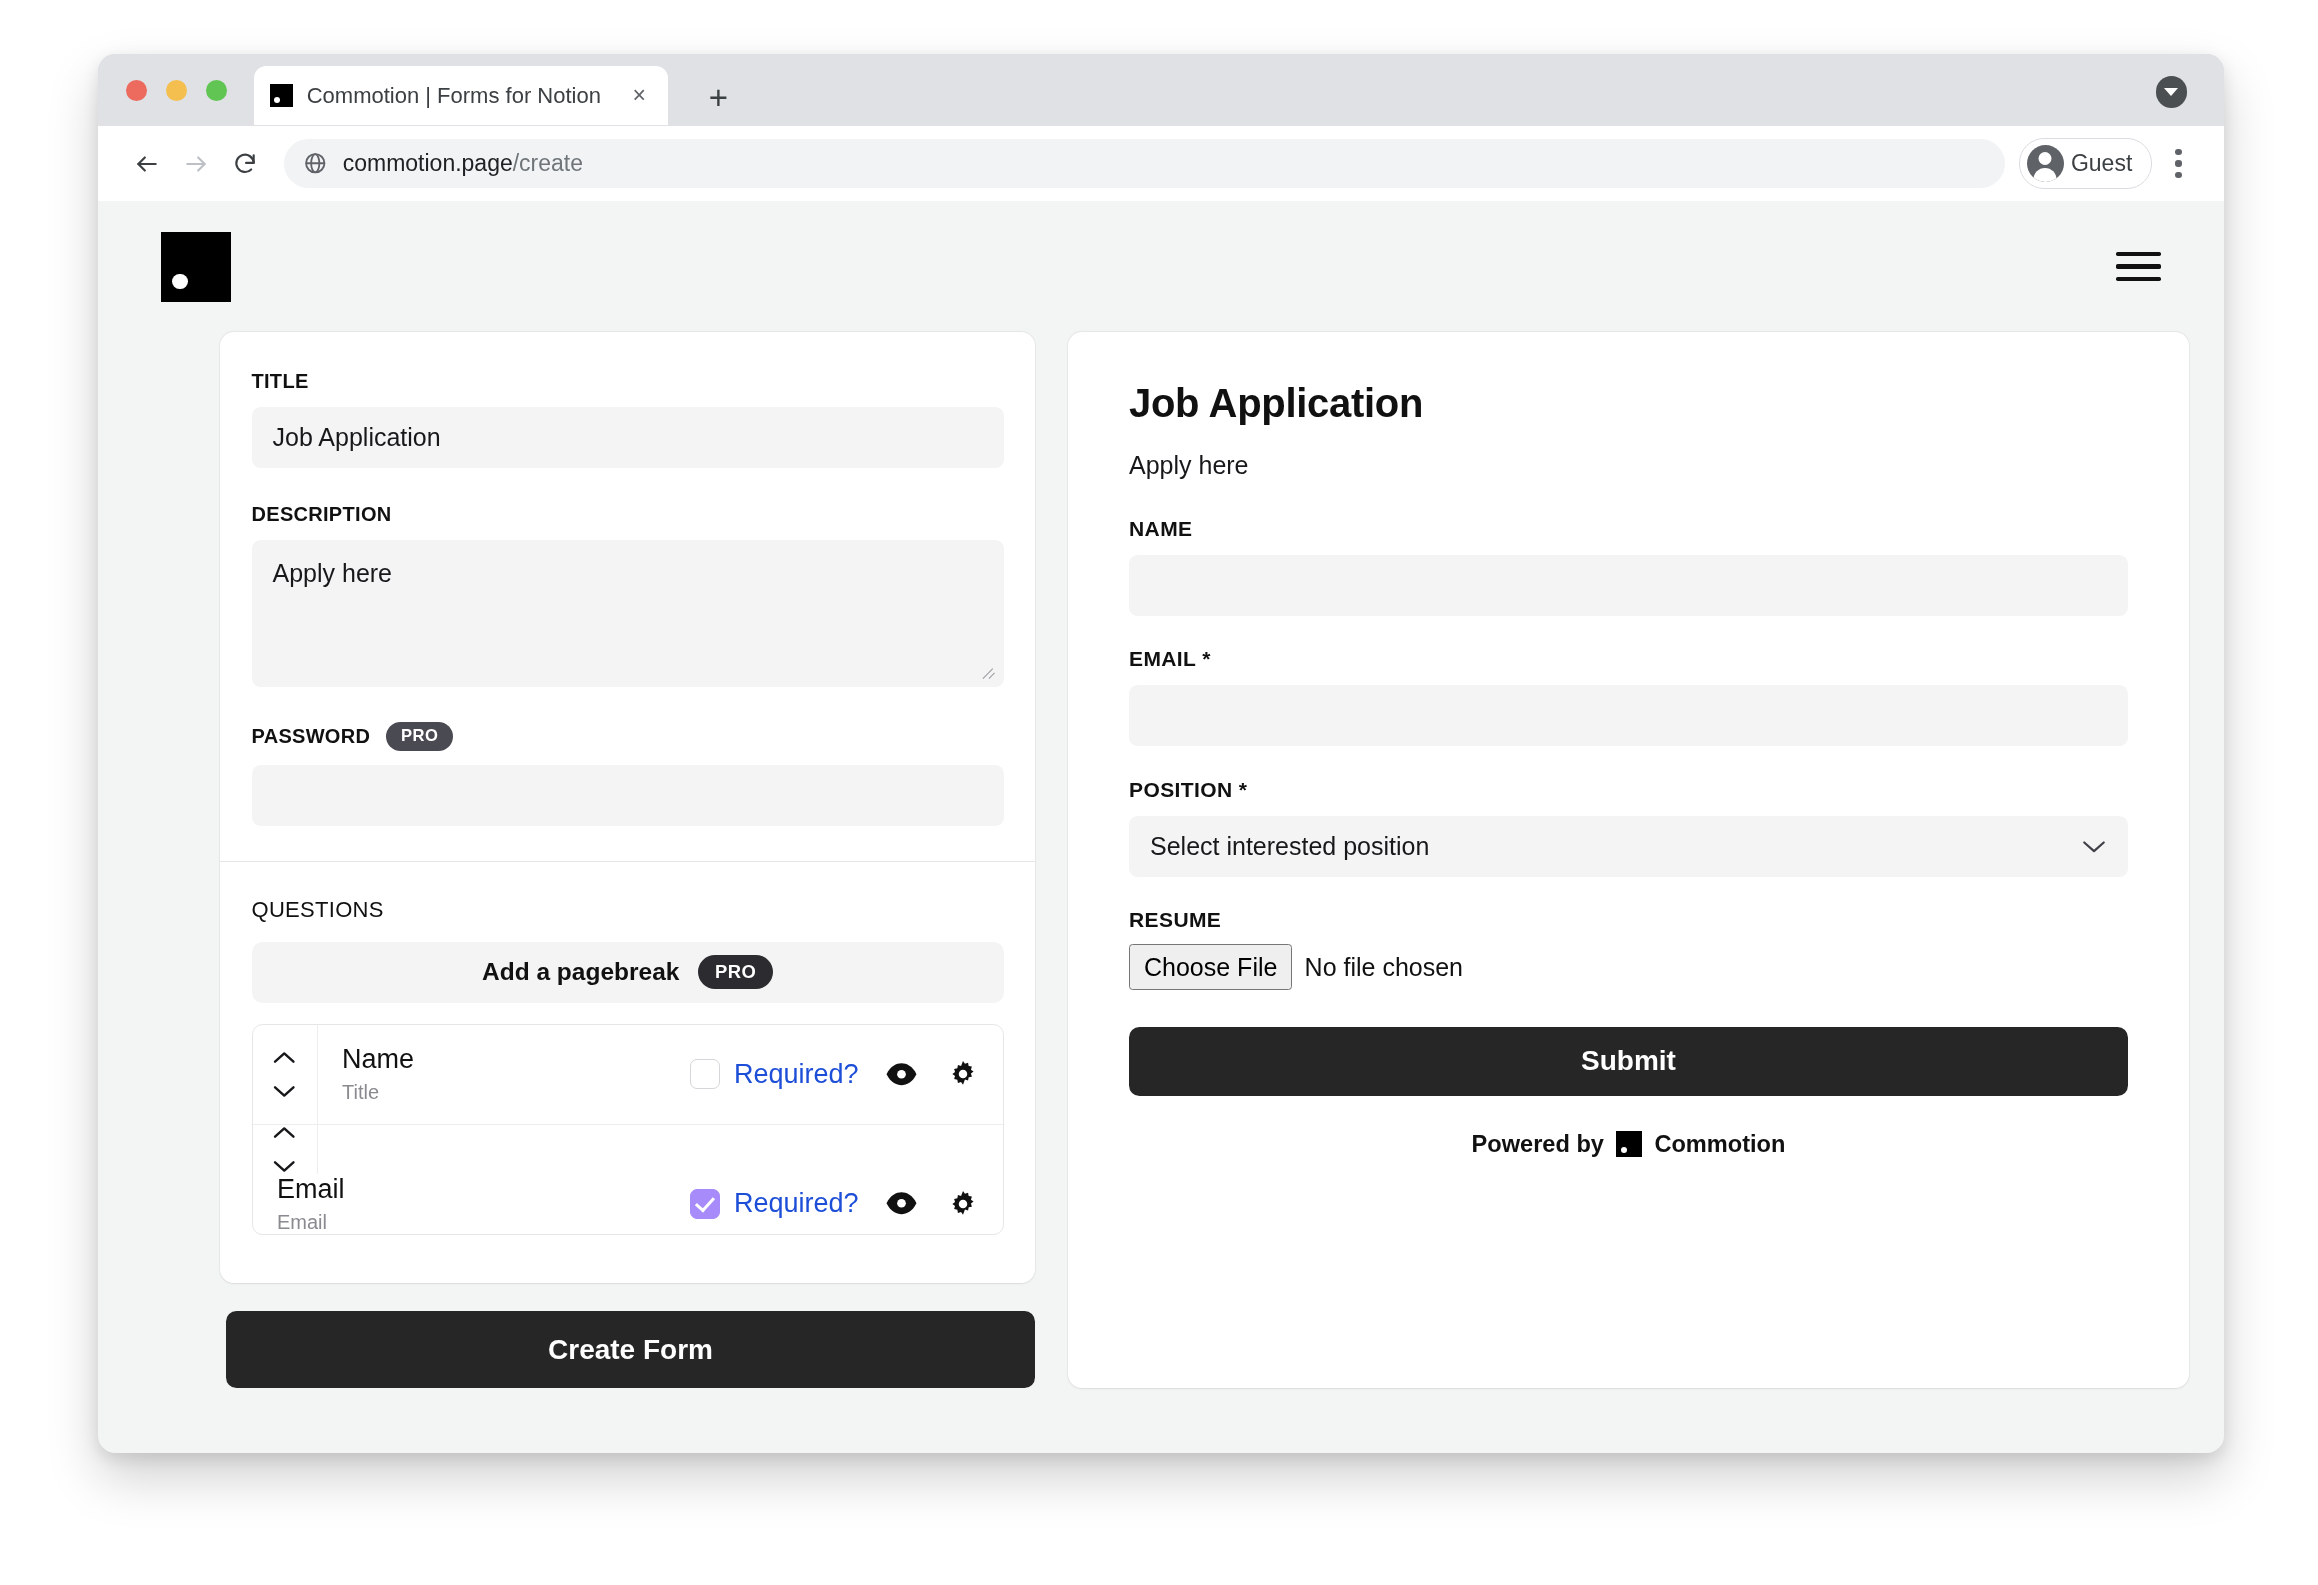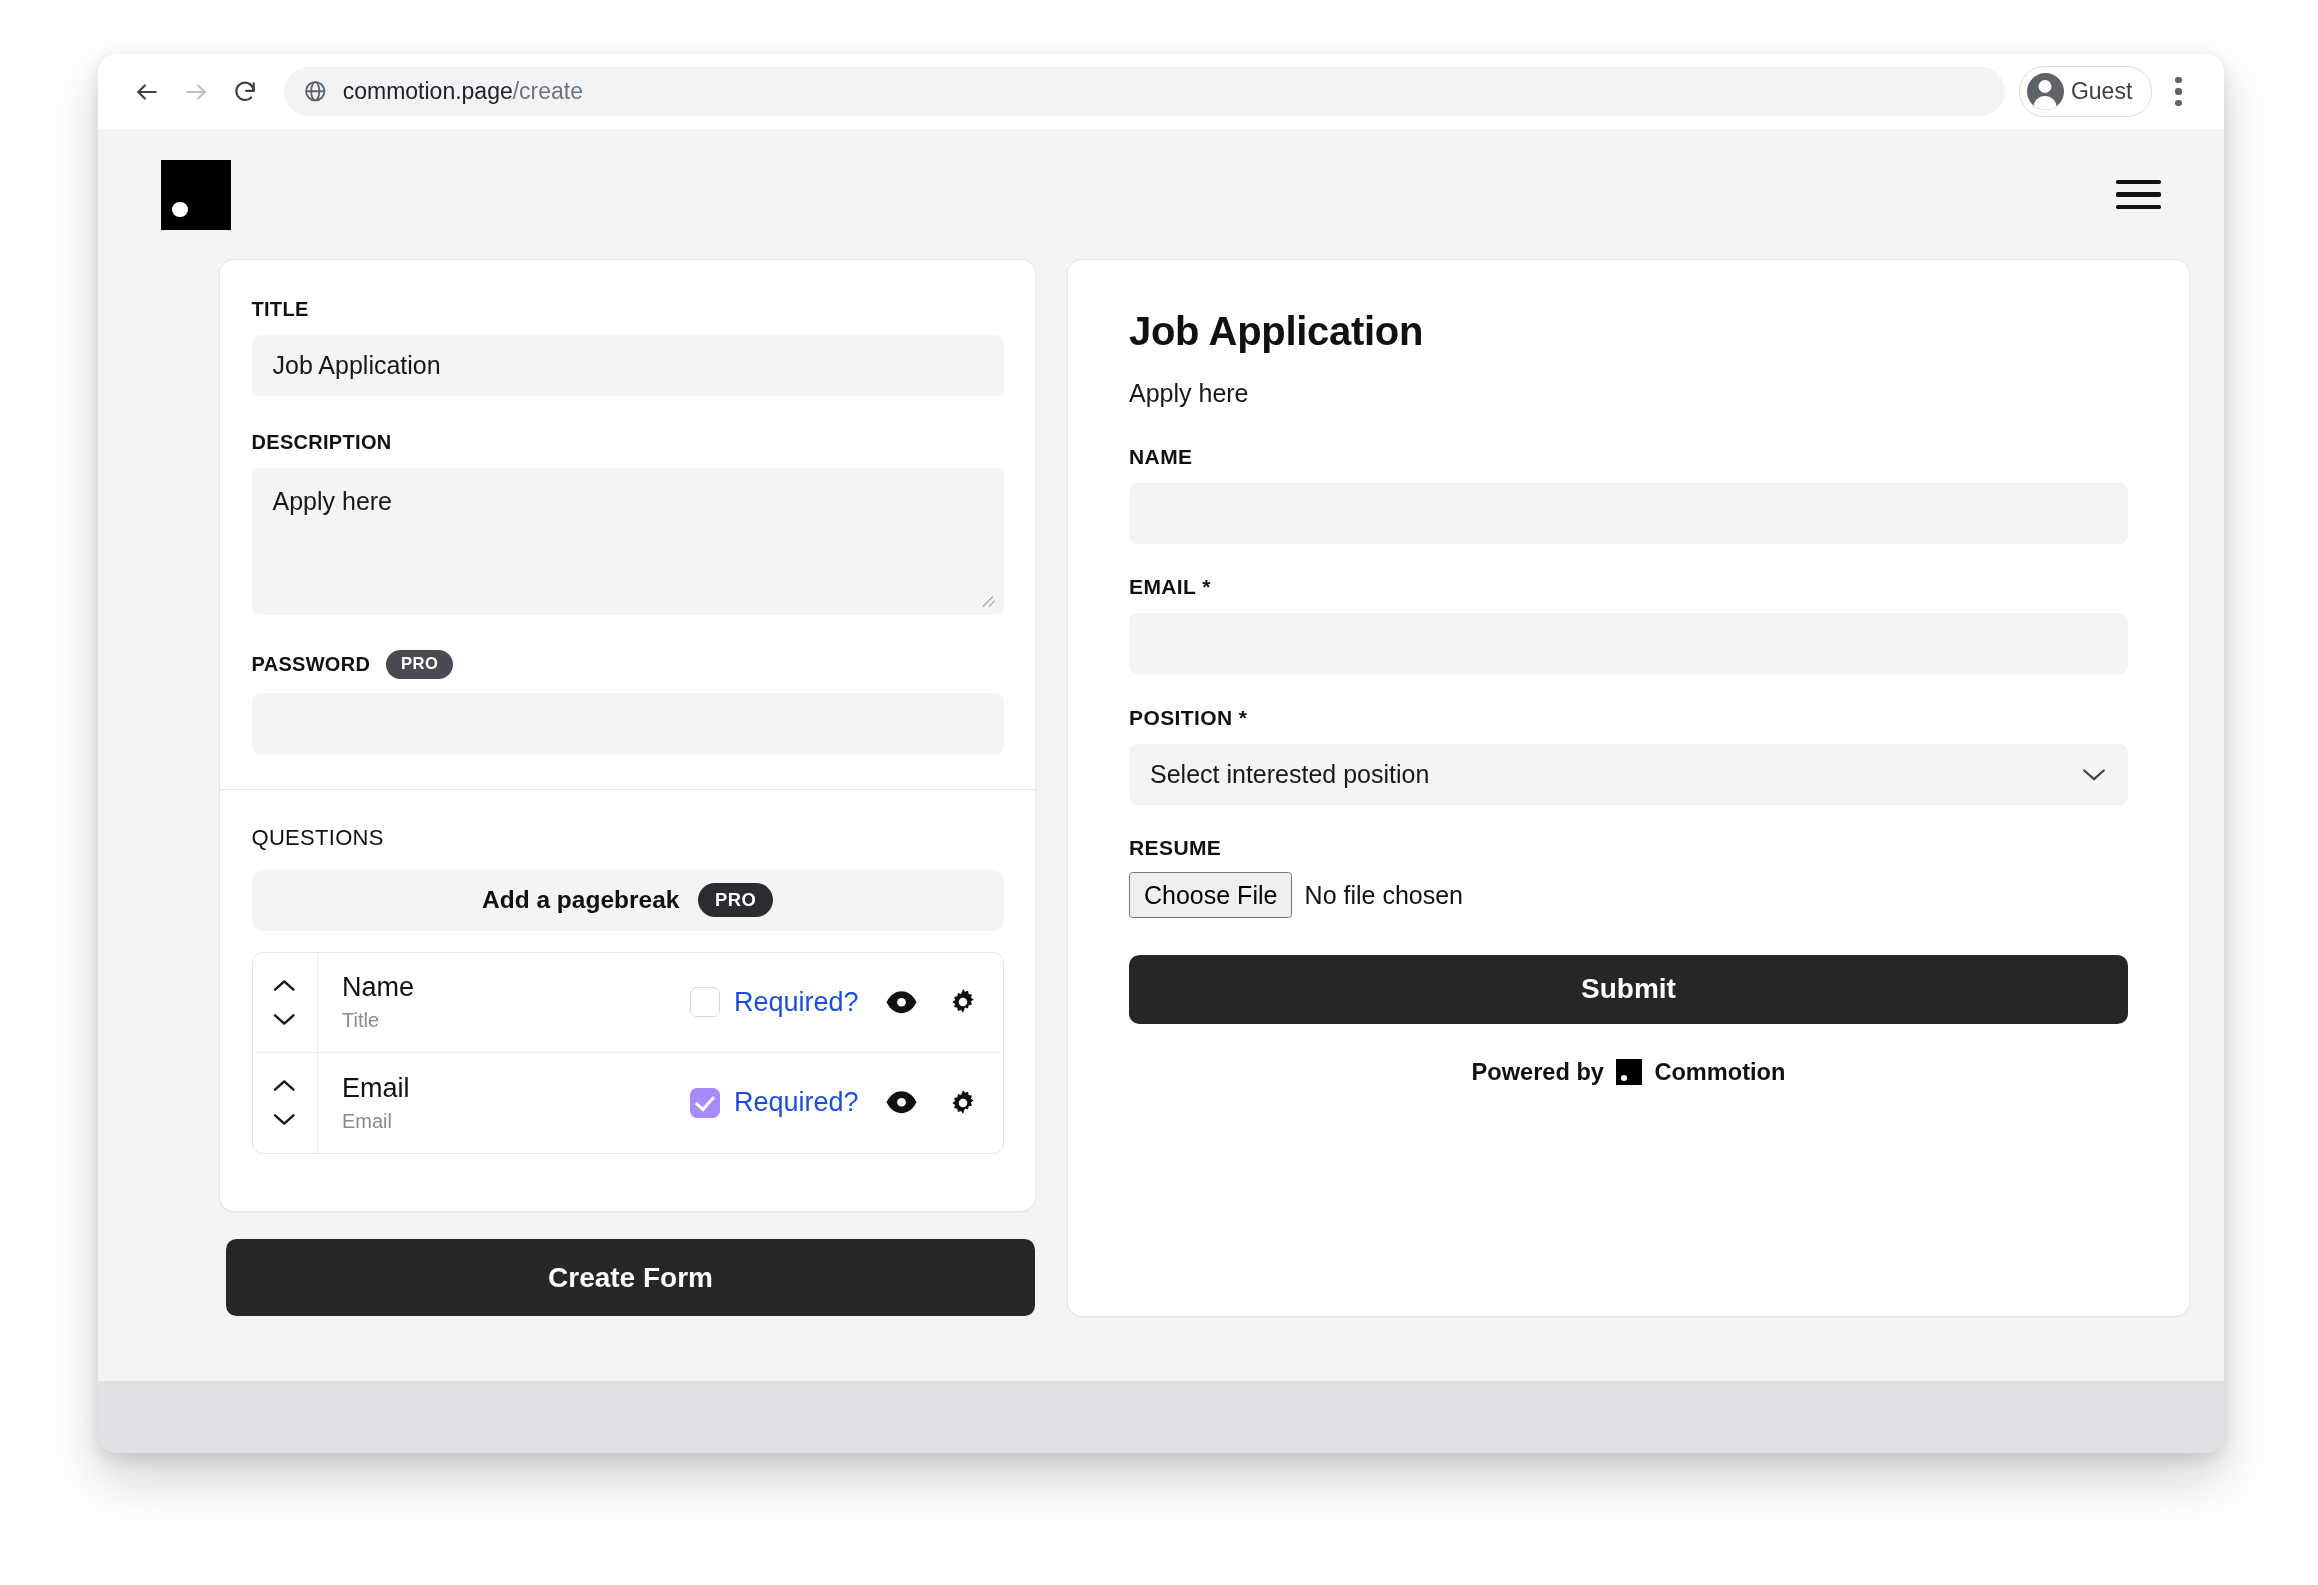--- a/index.html
+++ b/index.html
@@ -273,21 +273,21 @@
     margin-top: 21px;
     border: 0.9px solid #e6e6e8;
     border-radius: 10.5px;
     overflow: hidden;
   }
   .q-row {
     display: flex;
     border-bottom: 0.9px solid #ededef;
     min-height: 100px;
   }
-  .q-row:last-child { border-bottom: none; }
+  .q-row:last-child { border-bottom: none; flex-direction: column; }
   .q-reorder {
     width: 65px; flex: 0 0 auto;
     border-right: 0.9px solid #ededef;
     display: flex; flex-direction: column;
     align-items: center; justify-content: center;
     gap: 19px;
     color: #18181b;
   }
   .q-reorder svg { display: block; }
   .q-body {
@@ -402,20 +402,39 @@
   }
   .sp-40 { height: 37px; }
   .sp-34 { height: 31.5px; }
 </style>
 </head>
 <body>
 
 <div class="screen">
   <div class="browser">
 
+    <div class="tabstrip">
+      <div class="traffic">
+        <span class="dot red"></span>
+        <span class="dot yellow"></span>
+        <span class="dot green"></span>
+      </div>
+
+      <div class="tab">
+        <span class="favicon"></span>
+        <span class="tab-title">Commotion | Forms for Notion</span>
+        <span class="tab-close">×</span>
+      </div>
+
+      <div class="newtab">+</div>
+
+      <div class="win-chevron">
+          <span></span>
+        </div>
+    </div>
 
     <div class="toolbar">
       <div class="nav-btn">
         <svg width="26" height="26" viewBox="0 0 24 24" fill="none" stroke="#3c4043" stroke-width="2" stroke-linecap="round" stroke-linejoin="round">
             <line x1="20" y1="12" x2="4" y2="12"></line>
             <polyline points="10,6 4,12 10,18"></polyline>
           </svg>
       </div>
       <div class="nav-btn fwd">
         <svg width="26" height="26" viewBox="0 0 24 24" fill="none" stroke="#bdc1c6" stroke-width="2" stroke-linecap="round" stroke-linejoin="round">

